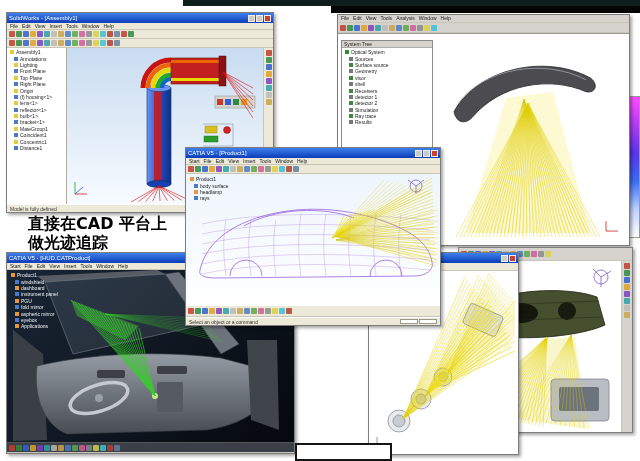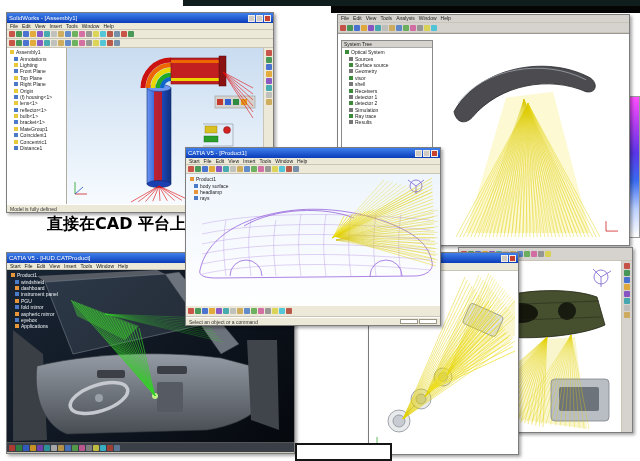--- a/index.html
+++ b/index.html
@@ -1,21 +1,21 @@
 <!DOCTYPE html>
 <html><head>
 <meta charset="utf-8">
 <style>
   *{box-sizing:border-box;margin:0;padding:0}
   body{background:#888}
   .stage{position:relative;width:640px;height:461px;background:#fff;overflow:hidden;
          font-family:"Liberation Sans",sans-serif;margin:0 auto}
   .strip{position:absolute;z-index:0}
   .colorbar{position:absolute;z-index:0;border:1px solid #999}
-  .caption{position:absolute;left:28px;top:214px;width:158px;text-align:right;font-weight:bold;
+  .caption{position:absolute;left:28px;top:214px;width:158px;text-align:left;font-weight:bold;
            font-size:16px;line-height:1.2;color:#000;z-index:6;font-family:"DejaVu Sans",sans-serif}
   .win{position:absolute;border:1px solid #7d7d7d;background:#ece9d8;box-shadow:2px 2px 3px rgba(0,0,0,.35)}
   .titlebar{height:10px;background:linear-gradient(180deg,#3f80ec,#0b3cb8);display:flex;align-items:center;
             padding:0 2px;gap:1px}
   .title-text{flex:1;color:#fff;font-size:6px;line-height:10px;white-space:nowrap;overflow:hidden}
   .winbtn{width:7px;height:7px;background:#cfcbc2;border:1px solid #f0eee6;flex:0 0 7px}
   .winbtn.close{background:#c8402e}
   .menubar{display:flex;gap:4px;padding:0 3px;height:7px;align-items:center;background:inherit;
            border-bottom:1px solid #c9c5b8;overflow:hidden}
   .menu-item{font-size:5px;color:#1a1a1a;line-height:7px;white-space:nowrap}
@@ -44,20 +44,21 @@
 
 <div class="stage">
 
   <div class="strip" style="left:183px;top:0;width:457px;height:6px;background:#101d1d"></div>
   <div class="strip" style="left:331px;top:6px;width:309px;height:7px;background:#050505"></div>
 
   <div class="colorbar" id="colorbar" style="left: 627px; top: 96px; width: 13px; height: 142px; background: linear-gradient(rgb(255, 77, 255), rgb(176, 61, 240), rgb(90, 53, 232), rgb(58, 108, 240), rgb(188, 208, 255), rgb(255, 255, 255));"></div>
 
   <div class="caption">
     <div>直接在CAD 平台上</div>
+    <div>做光迹追踪</div>
   </div>
 
   <div class="win" style="left:6px;top:12px;width:268px;height:201px;z-index:1">
     <div class="titlebar">
       <span class="title-text">SolidWorks - [Assembly1]</span>
       <span class="winbtn"></span>
       <span class="winbtn"></span>
       <span class="winbtn close"></span>
     </div>
     <div class="menubar">

